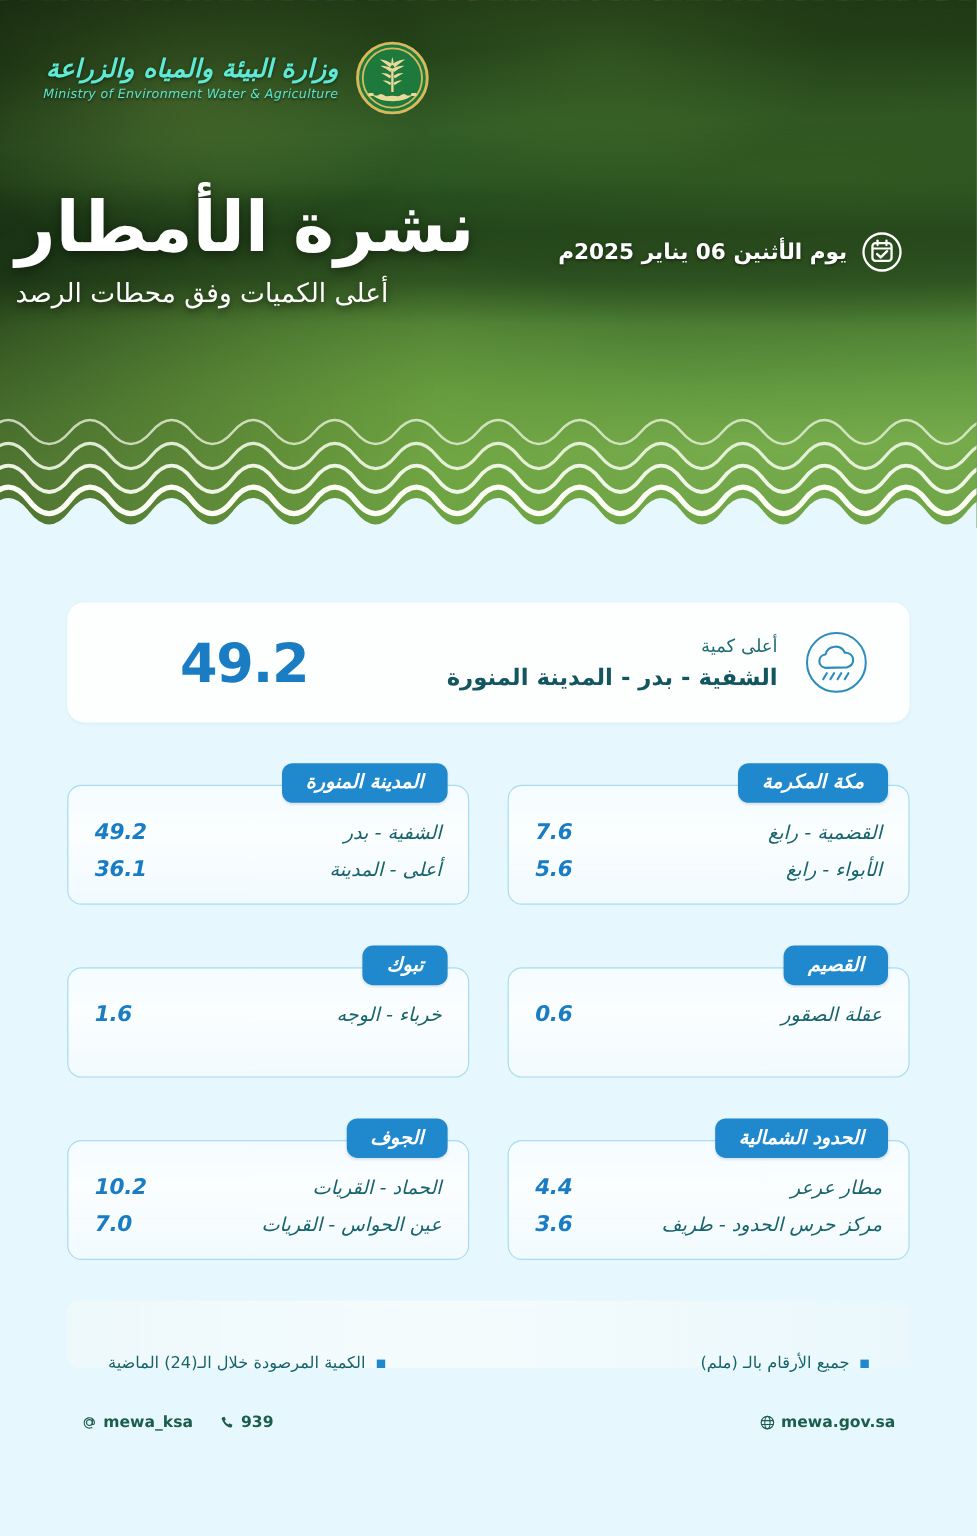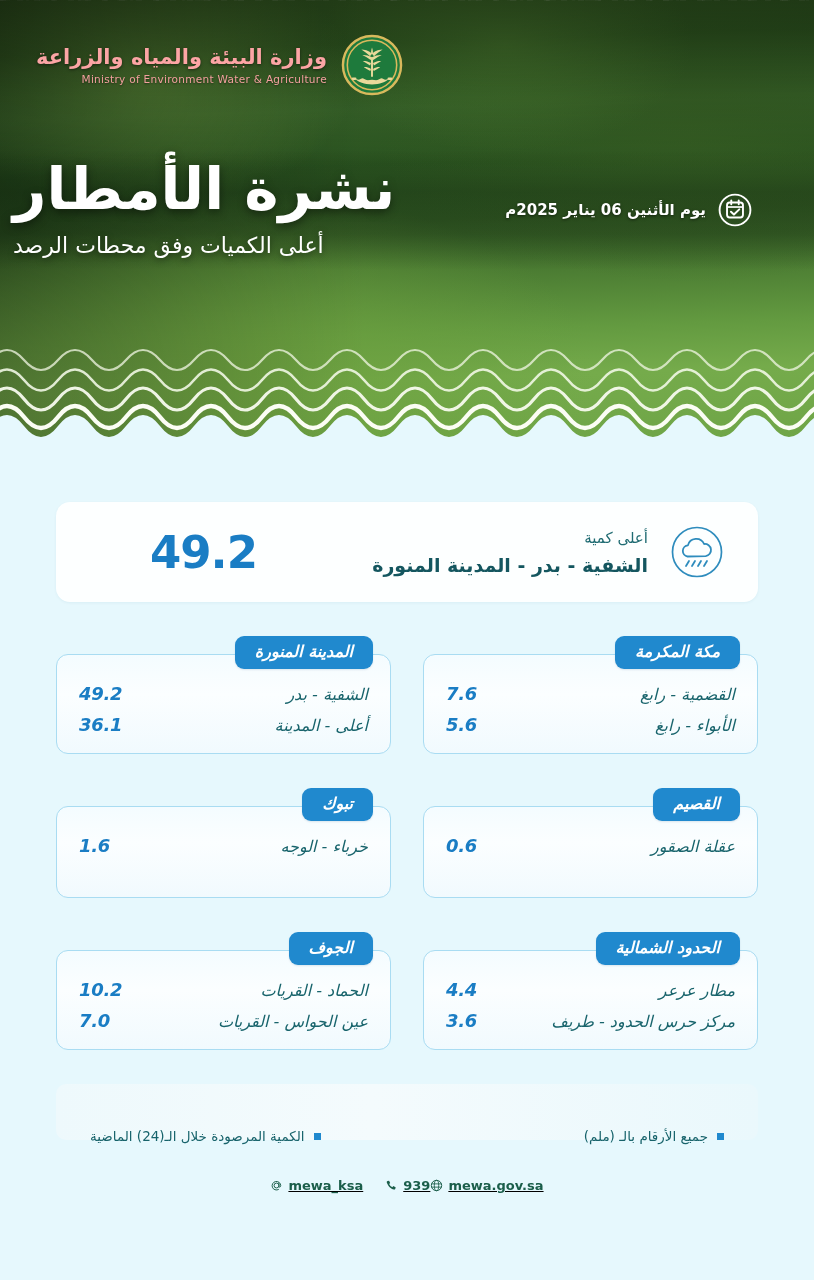--- a/index.html
+++ b/index.html
@@ -55,42 +55,42 @@
     background: linear-gradient(to bottom, rgba(8,24,10,0) 0%, rgba(8,24,10,.30) 35%, rgba(8,24,10,.28) 70%, rgba(8,24,10,0) 100%);
   }
 
   
   .ministry {
     position: absolute;
     top: 34px; left: 36px;
     display: flex; align-items: center; gap: 14px;
     direction: rtl;
   }
-  .ministry-text { text-align: right; color: #fca5a5; }
+  .ministry-text { text-align: right; color: #5eead4; font-style: italic; }
   .ministry-ar {
     font-size: 21px; font-weight: 700; letter-spacing: .5px;
     text-shadow: 0 1px 3px rgba(0,0,0,.5);
     line-height: 1.15;
   }
   .ministry-en {
     font-size: 10.5px; font-weight: 400; letter-spacing: .3px;
     margin-top: 3px; opacity: .95;
     text-shadow: 0 1px 2px rgba(0,0,0,.5);
   }
   .emblem { width: 62px; height: 62px; flex: 0 0 62px; }
 
   
   .date-chip {
     position: absolute;
     top: 193px; right: 62px;
     display: flex; align-items: center; gap: 12px;
     direction: rtl;
   }
   .date-text {
-    color: #fff; font-size: 15px; font-weight: 600;
+    color: #fff; font-size: 18px; font-weight: 600;
     text-shadow: 0 1px 3px rgba(0,0,0,.55);
     letter-spacing: .2px;
   }
   .cal-icon { width: 34px; height: 34px; flex: 0 0 34px; }
 
   
   .headline {
     position: absolute;
     left: 13px; right: 52px; top: 158px;
     text-align: left;
@@ -225,24 +225,23 @@
   }
   .note-bullet {
     width: 7px; height: 7px; background: #2089ce; flex: 0 0 7px;
   }
 
   
   .footer {
     margin-top: 38px;
     display: flex;
     align-items: center;
-    justify-content: center;
+    justify-content: space-between;
     direction: ltr;
     padding: 0 12px;
-    text-decoration: underline;
   }
   .foot-left { display: flex; align-items: center; gap: 22px; }
   .foot-item {
     display: flex; align-items: center; gap: 5px;
     font-size: 13px; color: #1b5e4a; font-weight: 600;
   }
   .foot-icon { width: 13px; height: 13px; flex: 0 0 13px; }
 </style>
 </head>
 <body>

